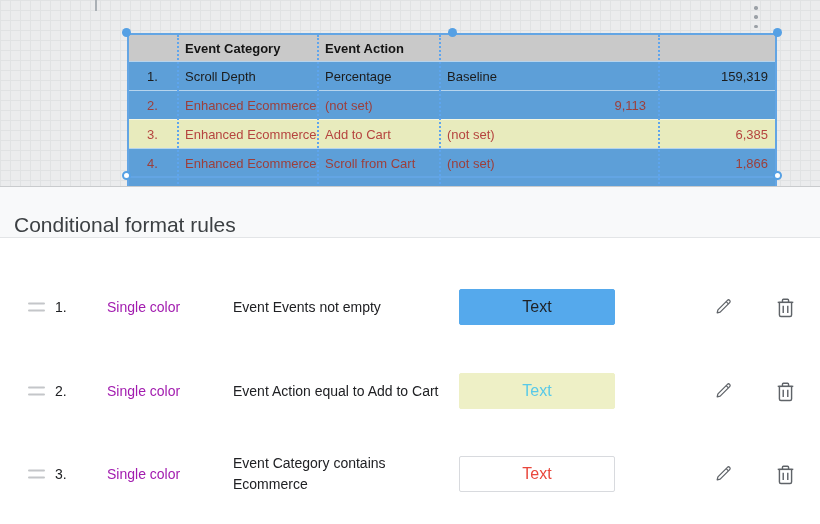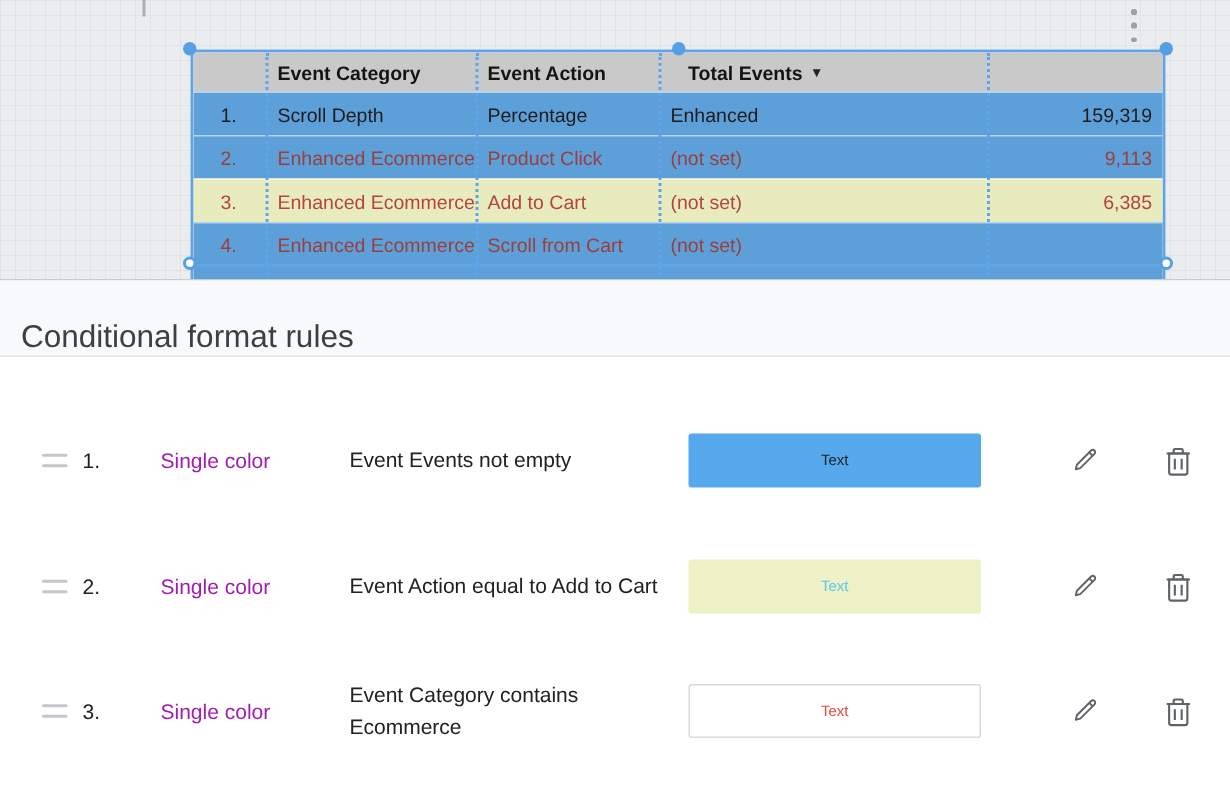--- a/index.html
+++ b/index.html
@@ -48,22 +48,22 @@
     border-bottom:1px solid #e3e5e7;display:flex;align-items:flex-end;box-sizing:border-box;}
   .panel-title{padding-left:14px;font-size:21px;color:#3c4043;}
 
   .rule{position:absolute;left:0;width:100%;height:36px;}
   .rule > *{position:absolute;top:50%;transform:translateY(-50%);}
   .drag{left:28px;width:17px;height:9px;display:flex;flex-direction:column;justify-content:space-between;cursor:grab;}
   .drag i{display:block;width:17px;height:2px;background:#c4c6c9;border-radius:1px;}
   .ridx{left:55px;font-size:14px;color:#202124;}
   .rtype{left:107px;font-size:14px;color:#a21caf;}
   .rcond{left:233px;width:230px;font-size:14px;color:#202124;line-height:21px;white-space:pre-line;}
-  .swatch{left:459px;width:195px;height:36px;box-sizing:border-box;border:1px solid transparent;
-    border-radius:2px;display:flex;align-items:center;justify-content:center;font-size:10px;cursor:pointer;}
+  .swatch{left:459px;width:156px;height:36px;box-sizing:border-box;border:1px solid transparent;
+    border-radius:2px;display:flex;align-items:center;justify-content:center;font-size:16px;cursor:pointer;}
   .icon-btn{background:none;border:none;padding:0;margin:0;width:26px;height:26px;cursor:pointer;
     display:flex;align-items:center;justify-content:center;}
   .btn-edit{left:710px;}
   .btn-del{left:772px;}
 </style>
 </head>
 <body>
 
 <div class="screen">
 
@@ -74,55 +74,51 @@
         <i></i>
         <i></i>
         <i></i>
       </div>
 
     <div class="gtable">
       <div class="grow ghead">
         <div class="c c0"></div>
         <div class="c c1">Event Category</div>
         <div class="c c2">Event Action</div>
-        <div class="c c4">
-          <span>Total Events</span>
-          <span class="sort">▼</span>
-        </div>
       </div>
 
       <div class="grow r" style="background-color: rgb(93, 159, 216); color: rgb(28, 28, 28);">
         <div class="c c0">1.</div>
         <div class="c c1">Scroll Depth</div>
         <div class="c c2">Percentage</div>
-        <div class="c c3">Enhanced</div>
+        <div class="c c3">Baseline</div>
         <div class="c c4">159,319</div>
       </div>
 
       <div class="grow r" style="background-color: rgb(93, 159, 216); color: rgb(156, 63, 59);">
         <div class="c c0">2.</div>
         <div class="c c1">Enhanced Ecommerce</div>
-        <div class="c c2">Product Click</div>
         <div class="c c3">(not set)</div>
         <div class="c c4">9,113</div>
       </div>
 
       <div class="grow r" style="background-color: rgb(232, 235, 189); color: rgb(181, 68, 63);">
         <div class="c c0">3.</div>
         <div class="c c1">Enhanced Ecommerce</div>
         <div class="c c2">Add to Cart</div>
         <div class="c c3">(not set)</div>
         <div class="c c4">6,385</div>
       </div>
 
       <div class="grow r" style="background-color: rgb(93, 159, 216); color: rgb(156, 63, 59);">
         <div class="c c0">4.</div>
         <div class="c c1">Enhanced Ecommerce</div>
         <div class="c c2">Scroll from Cart</div>
         <div class="c c3">(not set)</div>
+        <div class="c c4">1,866</div>
       </div>
 
       <div class="grow r" style="background-color: rgb(93, 159, 216); color: rgb(156, 63, 59);">
         <div class="c c0">5.</div>
         <div class="c c1">Enhanced Ecommerce</div>
         <div class="c c2">Quickview Click</div>
         <div class="c c3">Android Tone Hoodie Black</div>
         <div class="c c4">1,330</div>
       </div>
 

